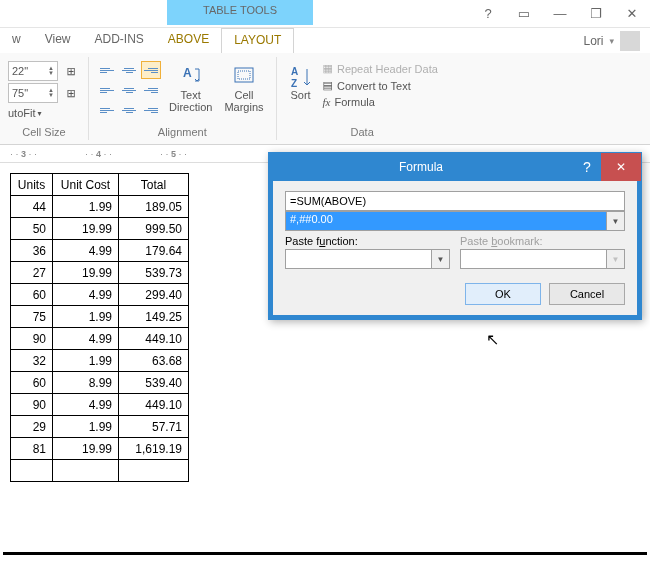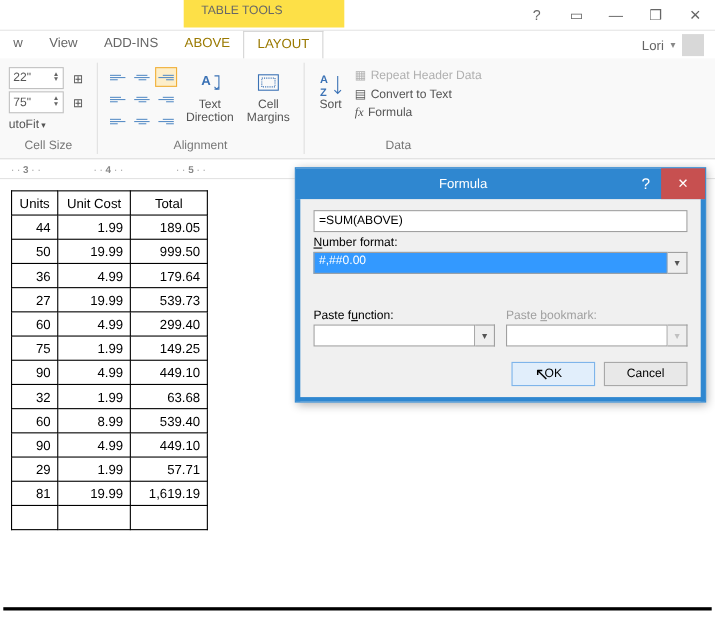--- a/index.html
+++ b/index.html
@@ -2,21 +2,21 @@
 <html><head>
 <meta charset="utf-8">
 <style>
 * { box-sizing: border-box; margin: 0; padding: 0; font-family: "Segoe UI", Tahoma, sans-serif; }
 body { background: #fff; width: 650px; height: 562px; overflow: hidden; position: relative; }
 
 .titlebar { height: 28px; background: #fff; display: flex; justify-content: flex-end; align-items: center; border-bottom: 1px solid #e5e5e5; }
 .winbtn { width: 36px; height: 24px; display: flex; align-items: center; justify-content: center; color: #666; font-size: 13px; }
 
 .tabbar { display: flex; height: 25px; }
-.ctxlabel { background: #fde047; height: 25px; text-align: left; font-size: 11px; color: #676767; padding: 4px 16px 0; position: absolute; left: 167px; top: 0; width: 146px; }
+.ctxlabel { background: #7dd3fc; height: 25px; text-align: center; font-size: 11px; color: #676767; padding: 4px 16px 0; position: absolute; left: 167px; top: 0; width: 146px; }
 .tab { padding: 4px 12px; font-size: 12px; color: #666; cursor: pointer; }
 .tab.ctx { color: #9a7900; }
 .tab.active { background: #fff; border: 1px solid #d4d4d4; border-bottom: none; }
 .userarea { margin-left: auto; display: flex; align-items: center; gap: 6px; padding-right: 10px; font-size: 12px; color: #666; }
 .avatar { width: 20px; height: 20px; background: #d8d8d8; }
 
 .ribbon { height: 92px; background: #f9f9f9; border-bottom: 1px solid #d4d4d4; display: flex; padding: 4px 0; font-size: 11px; color: #555; }
 .rgroup { border-right: 1px solid #e0e0e0; padding: 0 8px; display: flex; flex-direction: column; justify-content: space-between; }
 .rgroup-label { text-align: center; font-size: 11px; color: #777; padding-bottom: 2px; }
 .rgroup-body { flex: 1; display: flex; align-items: flex-start; gap: 4px; padding-top: 4px; }
@@ -52,21 +52,21 @@
 .dlgtitle .q { width: 28px; text-align: center; color: #fff; font-size: 14px; }
 .dlgtitle .x { width: 40px; height: 100%; background: #c75050; color: #fff; display: flex; align-items: center; justify-content: center; font-size: 12px; }
 .dlgbody { padding: 10px 12px; border: 4px solid #2f87d0; border-top: none; }
 .dlglbl { font-size: 11px; margin: 4px 0 2px; }
 .dlglbl u { text-decoration: underline; }
 .dlginput { width: 100%; height: 20px; border: 1px solid #a0a0a0; background: #fff; font-size: 11px; padding: 1px 4px; }
 .dlginput.hl { background: #3399ff; color: #fff; }
 .dlgcombo { display: flex; }
 .dlgcombo .dlginput { flex: 1; }
 .dlgcombo .dd { width: 18px; height: 20px; border: 1px solid #a0a0a0; border-left: none; background: #efefef; display: flex; align-items: center; justify-content: center; font-size: 8px; color: #555; }
-.dlgrow { display: flex; gap: 10px; margin-top: 28px; }
+.dlgrow { display: flex; gap: 10px; }
 .dlgcol { flex: 1; }
 .dlgcol.dis .dlglbl { color: #a0a0a0; }
 .dlgcol.dis .dd { color: #c0c0c0; }
 .dlgbtns { display: flex; justify-content: flex-end; gap: 8px; margin-top: 14px; }
 .dbtn { width: 76px; height: 22px; border: 1px solid #a8a8a8; background: #e8e8e8; font-size: 11px; cursor: pointer; }
 .dbtn.pri { background: #e1eefb; border: 1px solid #7eb4ea; }
 .cursor { position: absolute; left: 486px; top: 330px; font-size: 16px; pointer-events: none; }
 .bottomline { position: absolute; bottom: 7px; left: 3px; right: 3px; height: 3px; background: #000; }
 </style>
 </head>
@@ -307,21 +307,20 @@
 </div>
 
 <div class="dialog">
   <div class="dlgtitle">
     <div class="t">Formula</div>
     <div class="q">?</div>
     <div class="x">✕</div>
   </div>
   <div class="dlgbody">
     <input class="dlginput" value="=SUM(ABOVE)" style="">
-    <div class="dlglbl"><u>N</u>umber format:</div>
     <div class="dlgcombo">
       <div class="dlginput hl">#,##0.00</div>
       <div class="dd">▼</div>
     </div>
     <div class="dlgrow">
       <div class="dlgcol">
         <div class="dlglbl">Paste f<u>u</u>nction:</div>
         <div class="dlgcombo">
             <input class="dlginput" style="">
             <div class="dd">▼</div>

